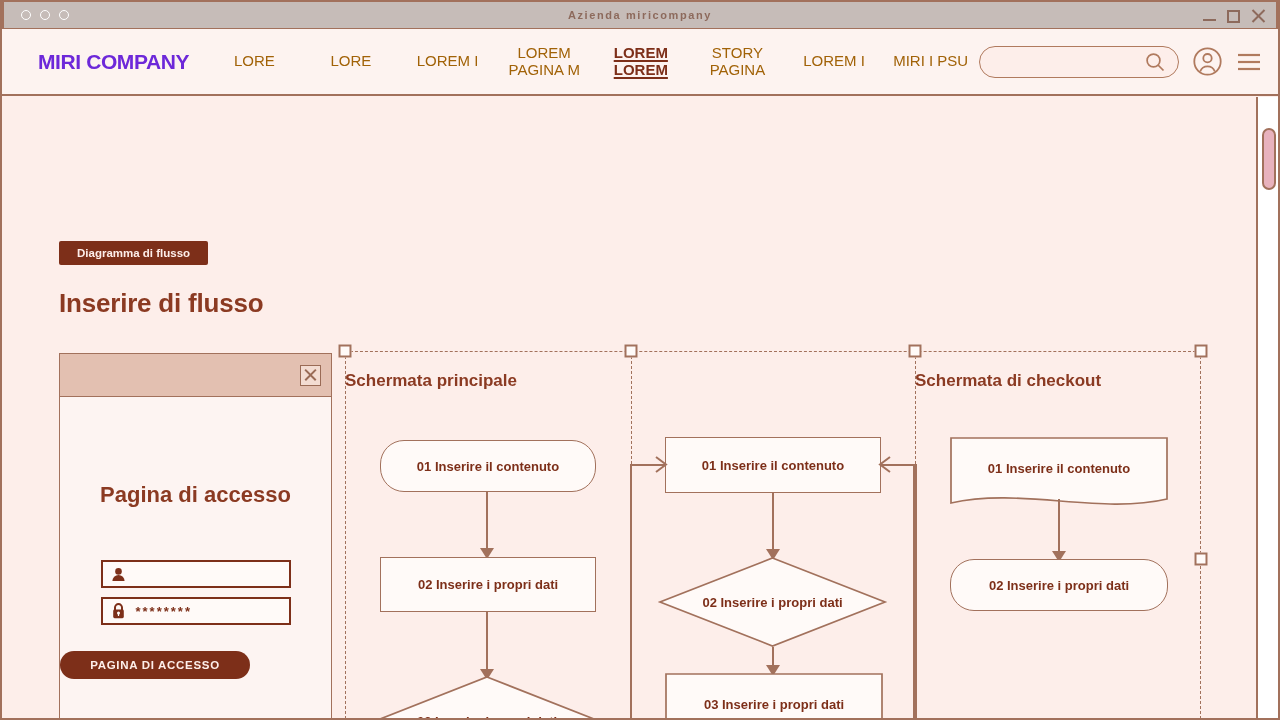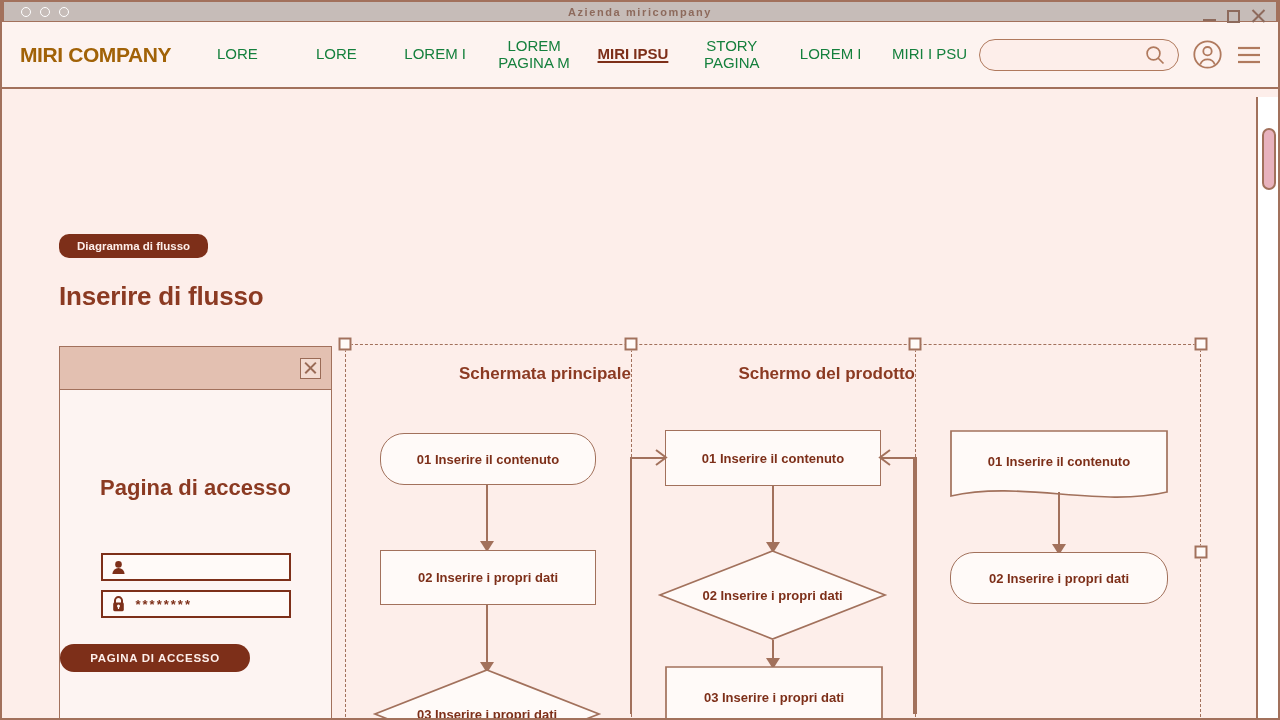--- a/index.html
+++ b/index.html
@@ -14,21 +14,21 @@
     width: 1280px; height: 720px;
     background: #fdeeea;
     border: 2px solid #a2715c;
     border-top: none;
     overflow: hidden;
   }
 
   
   .titlebar {
     position: relative;
-    height: 22px;
+    height: 29px;
     background: #c6bcb8;
     border: 2px solid #a2715c;
     border-bottom: 1px solid #a2715c;
     display: flex; align-items: center;
   }
   .tb-dots { display: flex; gap: 9px; margin-left: 17px; }
   .tb-dot {
     width: 10px; height: 10px; border-radius: 50%;
     border: 1.4px solid #ffffff; background: transparent;
   }
@@ -54,28 +54,28 @@
   
   .site-header {
     height: 67px;
     background: #fdf3f0;
     border-bottom: 2px solid #a2715c;
     display: flex; align-items: center;
     padding: 0 16px 0 18px;
     gap: 0;
   }
   .brand {
-    font-size: 21px; font-weight: 700; color: #a16207;
+    font-size: 21px; font-weight: 700; color: #6d28d9;
     line-height: 1.02; letter-spacing: -0.4px;
-    width: 168px; flex: 0 0 168px;
+    width: 168px; flex: 0 0 168px; margin-left: 18px;
   }
   .nav { display: flex; align-items: center; flex: 1 1 auto; }
   .nav-item {
     flex: 1 1 0; text-align: center;
-    font-size: 15px; color: #15803d; line-height: 1.12;
+    font-size: 15px; color: #a16207; line-height: 1.12;
     padding: 0 2px; cursor: pointer; white-space: normal;
   }
   .nav-item.active {
     color: #7d2f19; font-weight: 700; text-decoration: underline;
     text-underline-offset: 2px; text-decoration-thickness: 2px;
   }
   .hdr-tools { display: flex; align-items: center; gap: 13px; flex: 0 0 auto; }
   .search-box {
     width: 200px; height: 32px; border: 1.6px solid #b07a5e;
     border-radius: 16px; background: #fdeeea;
@@ -83,21 +83,21 @@
     padding-right: 12px;
   }
   .icon-user, .icon-burger { cursor: pointer; }
 
   
   .content { position: relative; padding: 0 0 0 0; }
   .pill {
     position: absolute; left: 57px; top: 145px;
     background: #7d2f19; color: #fdeeea;
     font-size: 11.5px; font-weight: 700;
-    padding: 6px 18px; border-radius: 10px;
+    padding: 6px 18px; border-radius: 2px;
   }
   .page-title {
     position: absolute; left: 57px; top: 192px;
     font-size: 26px; font-weight: 700; color: #8b3a22;
     letter-spacing: -0.2px;
   }
 
   
   .login-card {
     position: absolute; left: 57px; top: 257px;
@@ -156,21 +156,21 @@
   }
   .handle {
     position: absolute; width: 13px; height: 13px;
     background: #fffaf8; border: 2.2px solid #a2715c;
     transform: translate(-50%, -50%); cursor: pointer; z-index: 6;
   }
 
   .col { position: absolute; top: 0; height: 408px; }
   .col-title {
     position: absolute; left: 0; right: 0; top: 20px;
-    text-align: right; font-size: 17px; font-weight: 700; color: #8b3a22;
+    text-align: left; font-size: 17px; font-weight: 700; color: #8b3a22;
   }
 
   .node {
     position: absolute;
     background: #fffaf8;
     border: 1.7px solid #a2715c;
     display: flex; align-items: center; justify-content: center;
     font-size: 13px; font-weight: 700; color: #7d2f19;
     text-align: center;
   }
@@ -223,21 +223,21 @@
     </div>
   </div>
 
   <div class="site-header">
     <div class="brand">MIRI COMPANY</div>
     <nav class="nav">
       <div class="nav-item">LORE</div>
       <div class="nav-item">LORE</div>
       <div class="nav-item">LOREM I</div>
       <div class="nav-item">LOREM PAGINA M</div>
-      <div class="nav-item active">MIRI IPSU</div>
+      <div class="nav-item active">LOREM LOREM</div>
       <div class="nav-item">STORY PAGINA</div>
       <div class="nav-item">LOREM I</div>
       <div class="nav-item">MIRI I PSU</div>
     </nav>
     <div class="hdr-tools">
       <div class="search-box">
         <svg width="22" height="22" viewBox="0 0 22 22">
           <circle cx="9.5" cy="9.5" r="6.4" fill="none" stroke="#b07a5e" stroke-width="1.7"></circle>
           <line x1="14" y1="14" x2="19.5" y2="19.5" stroke="#b07a5e" stroke-width="1.7"></line>
         </svg>
@@ -311,21 +311,20 @@
         <div class="conn v" style="left:141px;top:261px;height:67px;"></div>
         <div class="arrow-d" style="left:135px;top:318px;"></div>
 
         <svg class="diamond-svg" style="left:28px;top:324px;width:228px;height:92px;" viewBox="0 0 228 92">
           <polygon points="114,2 226,46 114,90 2,46" fill="#fffaf8" stroke="#a2715c" stroke-width="1.7"></polygon>
         </svg>
         <div class="diamond-label" style="left:28px;top:324px;width:228px;height:92px;">03 Inserire i propri dati</div>
       </div>
 
       <div class="col" style="left:286px;width:284px">
-        <div class="col-title">Schermo del prodotto</div>
 
         <div class="node" style="left:34px;top:86px;width:216px;height:56px;">01 Inserire il contenuto</div>
 
         <div class="conn v" style="left:141px;top:142px;height:66px;"></div>
         <div class="arrow-d" style="left:135px;top:198px;"></div>
 
         <svg class="diamond-svg" style="left:27px;top:205px;width:229px;height:92px;" viewBox="0 0 229 92">
           <polygon points="114.5,2 227,46 114.5,90 2,46" fill="#fffaf8" stroke="#a2715c" stroke-width="1.7"></polygon>
         </svg>
         <div class="diamond-label" style="left:27px;top:205px;width:229px;height:92px;">02 Inserire i propri dati</div>
@@ -333,20 +332,21 @@
         <div class="conn v" style="left:141px;top:296px;height:28px;"></div>
         <div class="arrow-d" style="left:135px;top:314px;"></div>
 
         <svg class="diamond-svg" style="left:34px;top:322px;width:218px;height:78px;" viewBox="0 0 218 78">
           <path d="M1,1 H217 V62 C150,78 70,50 1,66 Z" fill="#fffaf8" stroke="#a2715c" stroke-width="1.7"></path>
         </svg>
         <div class="diamond-label" style="left:34px;top:322px;width:218px;height:62px;">03 Inserire i propri dati</div>
       </div>
 
       <div class="col" style="left:570px;width:286px">
+        <div class="col-title">Schermata di checkout</div>
 
         <svg class="diamond-svg" style="left:35px;top:86px;width:218px;height:78px;" viewBox="0 0 218 78">
           <path d="M1,1 H217 V62 C150,78 70,50 1,66 Z" fill="#fffaf8" stroke="#a2715c" stroke-width="1.7"></path>
         </svg>
         <div class="diamond-label" style="left:35px;top:86px;width:218px;height:62px;">01 Inserire il contenuto</div>
 
         <div class="conn v" style="left:143px;top:148px;height:62px;"></div>
         <div class="arrow-d" style="left:137px;top:200px;"></div>
 
         <div class="node round" style="left:35px;top:208px;width:218px;height:52px;">02 Inserire i propri dati</div>

